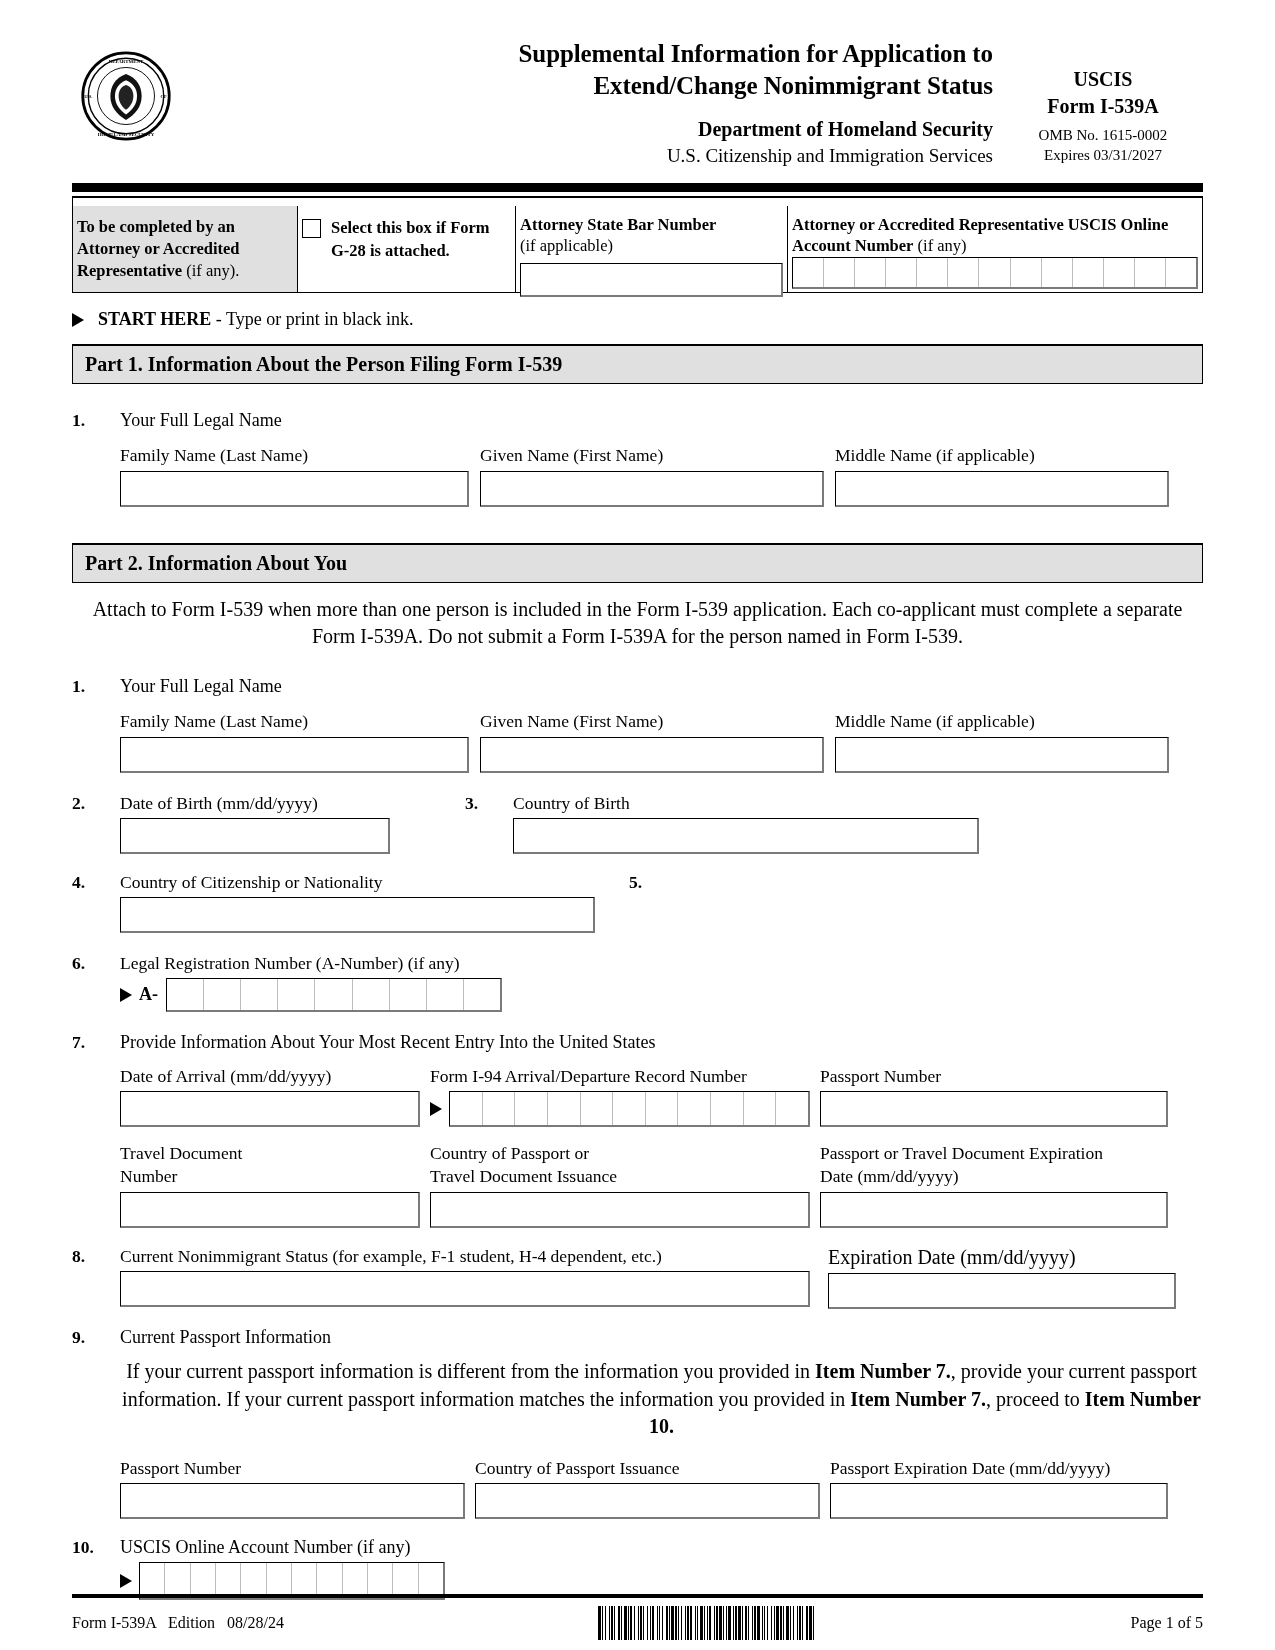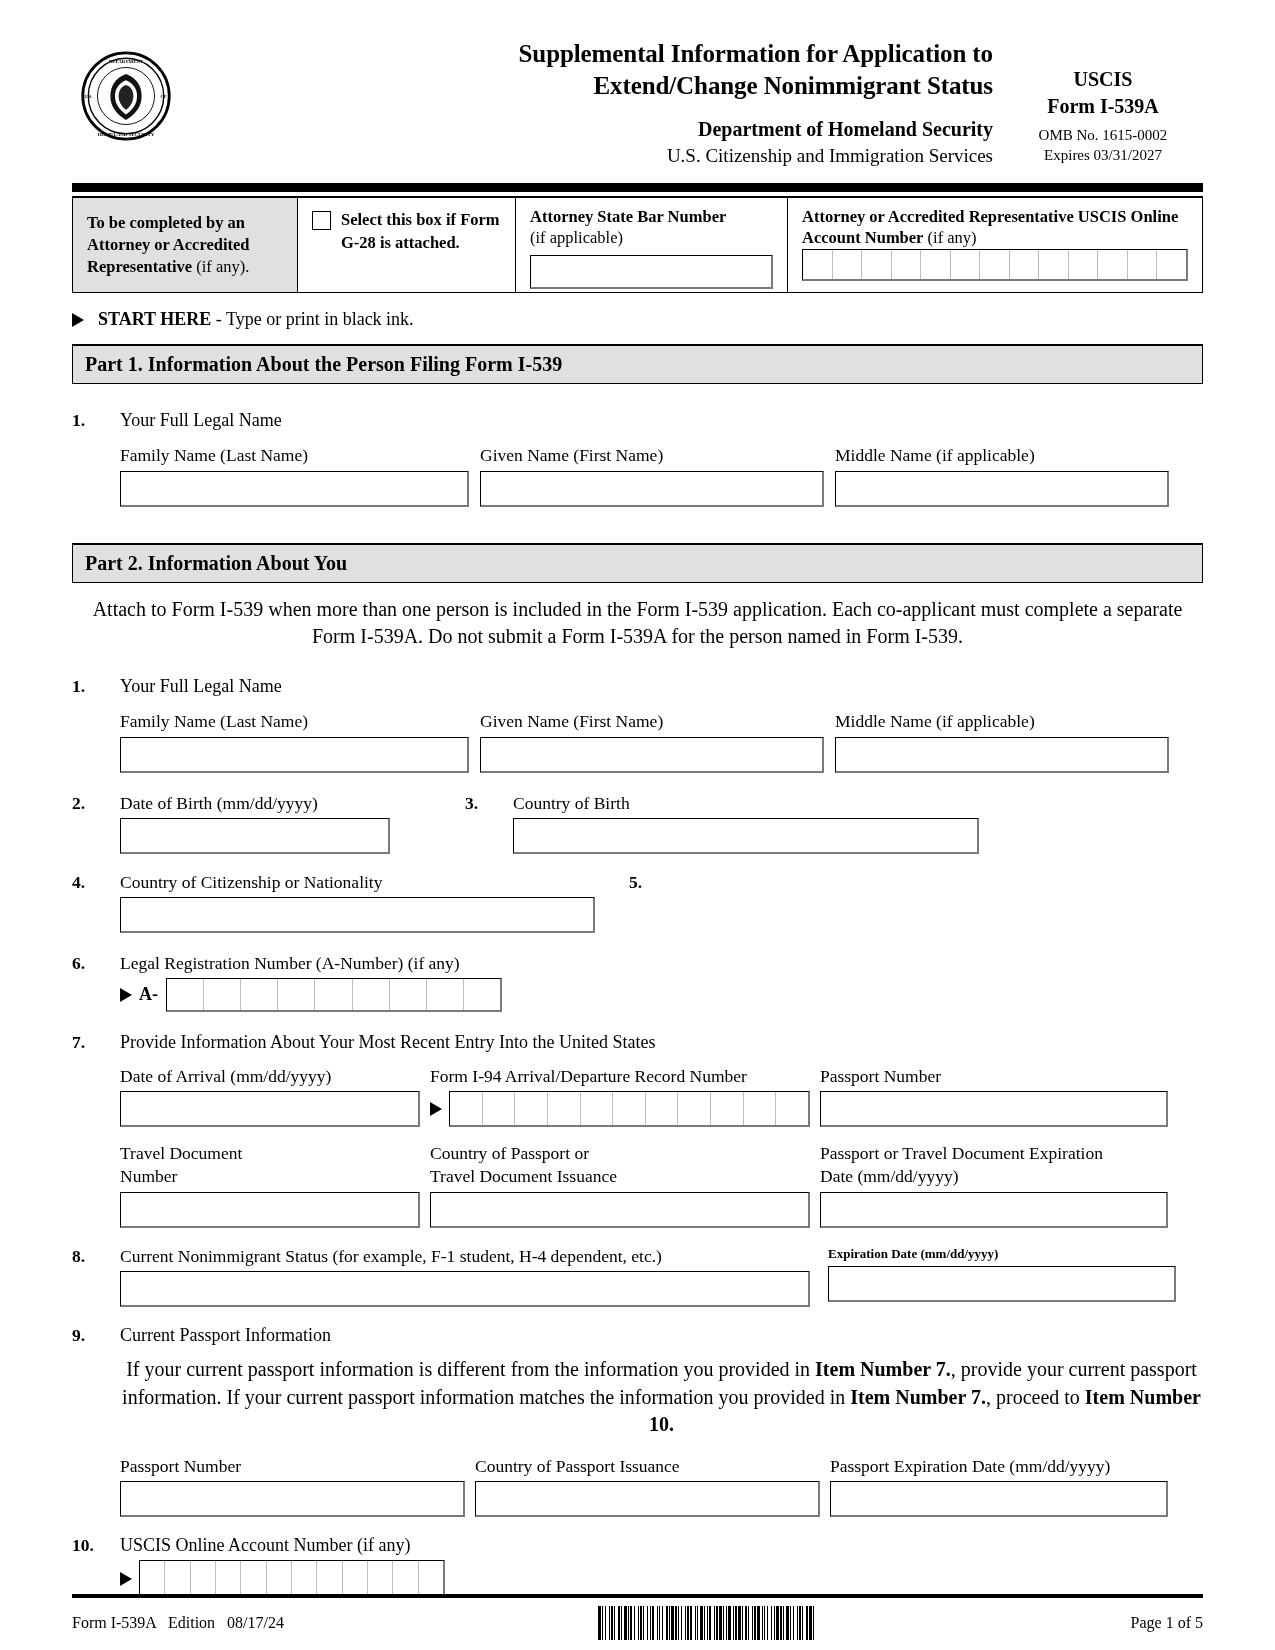--- a/index.html
+++ b/index.html
@@ -79,22 +79,23 @@
   
   .atty-table {
     margin: 4px 72px 0 72px;
     display: flex;
     border: 1px solid #000;
     border-top: 2px solid #000;
     height: 97px;
   }
   .atty-cell {
     border-right: 1px solid #000;
-    padding: 8px 14px;
+    padding: 8px 4px;
     position: relative;
+    margin-top: 8px;
   }
   .atty-cell:last-child { border-right: none; }
   .atty-c1 {
     width: 225px;
     background: #e0e0e0;
     display: flex;
     align-items: center;
   }
   .atty-c1 .txt {
     font-size: 16.5px;
@@ -509,21 +510,21 @@
 
     <div style="display:flex; margin-top:18px; gap:10px;">
       <div style="display:flex; width:746px;">
         <div class="num">8.</div>
         <div style="width:690px;">
           <div class="lbl" style="font-size:17.5px;">Current Nonimmigrant Status (for example, F-1 student, H-4 dependent, etc.)</div>
           <div class="box"></div>
         </div>
       </div>
       <div style="width:348px;">
-        <div class="lbl" style="font-size:13px;font-weight:bold;">Expiration Date (mm/dd/yyyy)</div>
+        <div class="lbl" style="font-size:20px;">Expiration Date (mm/dd/yyyy)</div>
         <div class="box"></div>
       </div>
     </div>
 
     <div class="item-row" style="margin-top:18px;">
       <div class="num">9.</div>
       <div class="item-text">Current Passport Information</div>
     </div>
     <div class="para" style="margin-left:48px; margin-top:10px;">
       <span>If your current passport information is different from the information you provided in </span><b>Item Number 7.</b><span>, provide your current passport information.  If your current passport information matches the information you provided in </span><b>Item Number 7.</b><span>, proceed to </span><b>Item Number 10.</b>
@@ -565,21 +566,21 @@
             <i></i>
             <i></i>
           </div>
       </div>
     </div>
   </div>
 
   <div class="footer">
     <div class="footer-rule"></div>
     <div class="footer-row">
-      <div class="footer-left">Form I-539A   Edition   08/17/24</div>
+      <div class="footer-left">Form I-539A   Edition   08/28/24</div>
       <div class="barcode">
           <span style="width:3px;background:#000;"></span>
           <span style="width:1px;background:#fff;"></span>
           <span style="width:1px;background:#000;"></span>
           <span style="width:2px;background:#fff;"></span>
           <span style="width:1px;background:#000;"></span>
           <span style="width:3px;background:#fff;"></span>
           <span style="width:1px;background:#000;"></span>
           <span style="width:1px;background:#fff;"></span>
           <span style="width:2px;background:#000;"></span>

